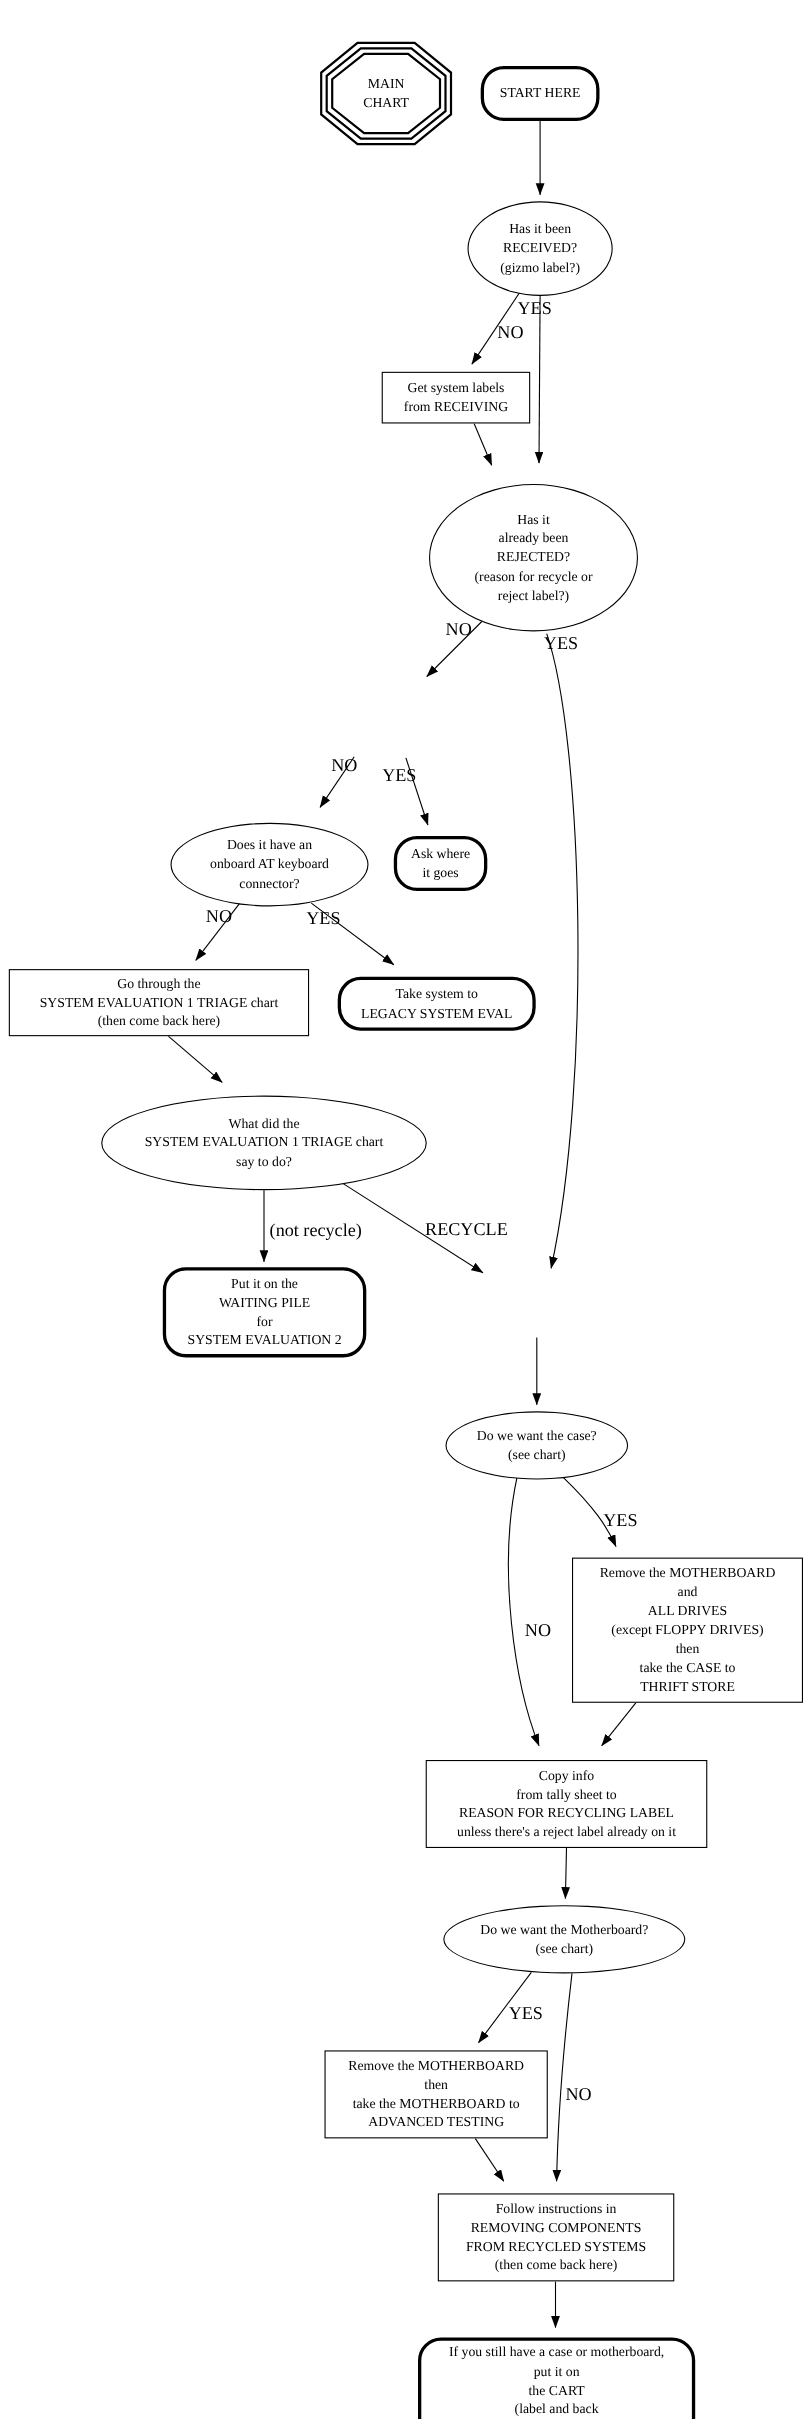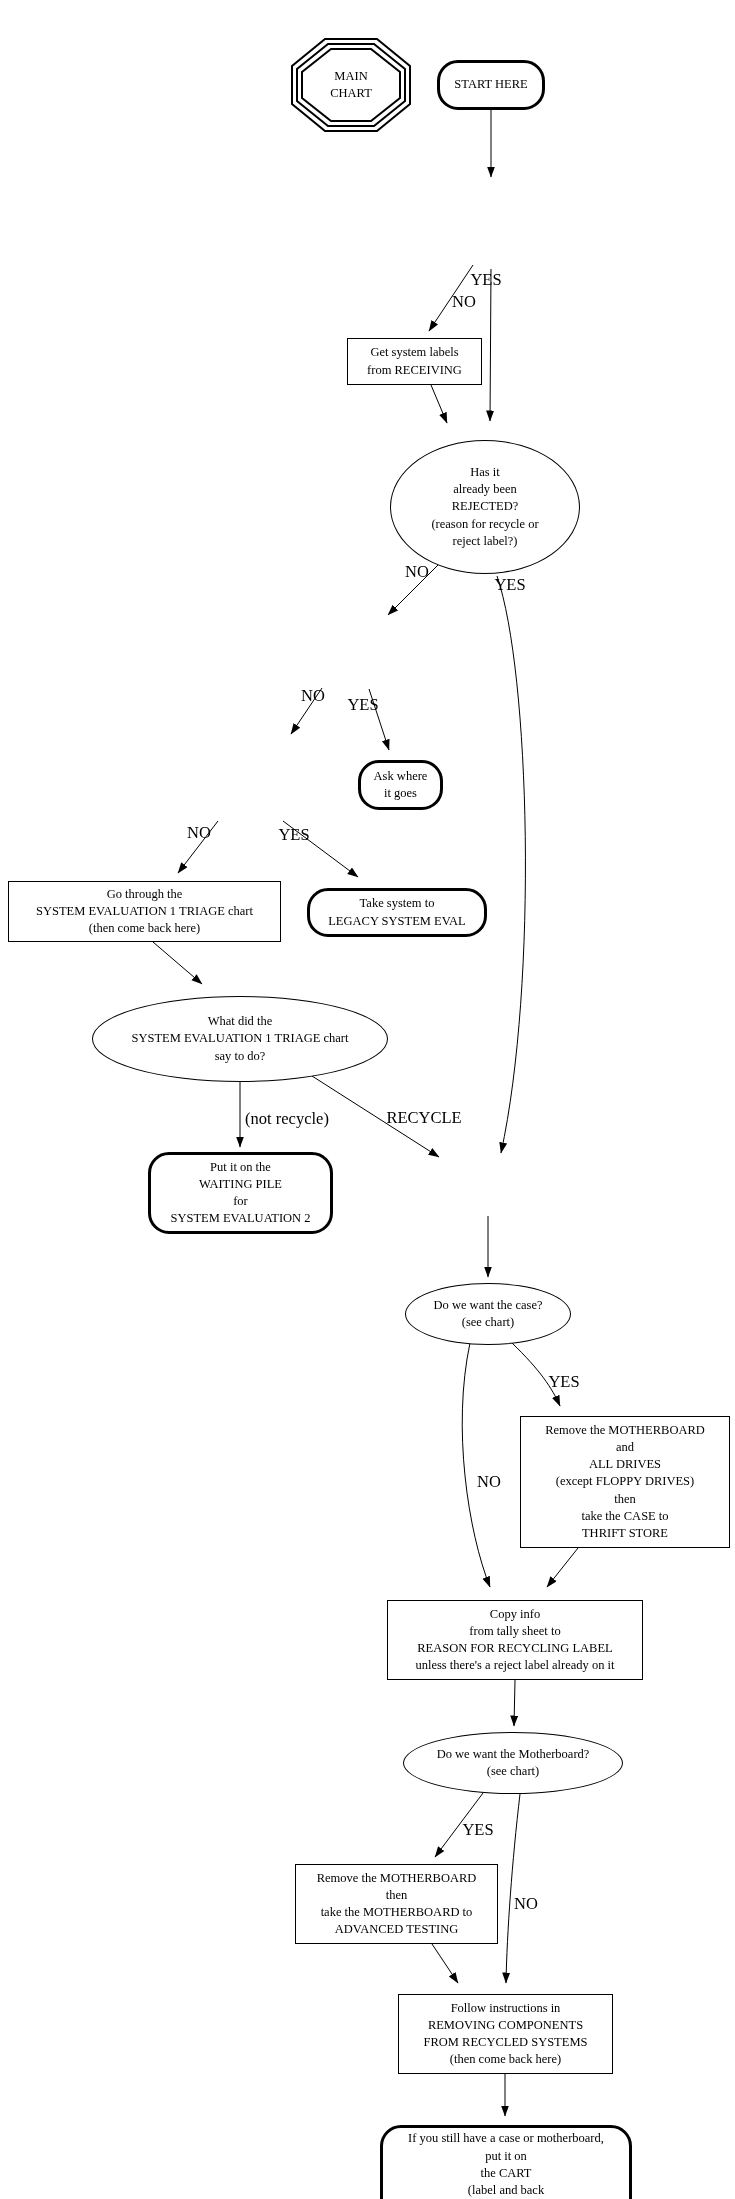--- a/index.html
+++ b/index.html
@@ -62,31 +62,37 @@
         <polygon points="38,7 84,7 115,32 115,64 84,89 38,89 7,64 7,32"></polygon>
         <polygon points="41,12 81,12 110,35 110,61 81,84 41,84 12,61 12,35"></polygon>
       </g>
     </svg>
     <div class="octagon-text">MAIN
 CHART</div>
   </div>
 
   <div class="node box bold" style="left:437px;top:28px;width:108px;height:50px">START HERE</div>
 
+  <div class="node ellipse" style="left:425px;top:151px;width:132px;height:86px">Has it been
+RECEIVED?
+(gizmo label?)</div>
 
   <div class="node box" style="left:347px;top:306px;width:135px;height:47px">Get system labels
 from RECEIVING</div>
 
   <div class="node ellipse" style="left:390px;top:408px;width:190px;height:134px">Has it
 already been
 REJECTED?
 (reason for recycle or
 reject label?)</div>
 
 
+  <div class="node ellipse" style="left:155px;top:716px;width:180px;height:76px">Does it have an
+onboard AT keyboard
+connector?</div>
 
   <div class="node box bold" style="left:358px;top:728px;width:85px;height:50px">Ask where
 it goes</div>
 
   <div class="node box" style="left:8px;top:849px;width:273px;height:61px">Go through the
 SYSTEM EVALUATION 1 TRIAGE chart
 (then come back here)</div>
 
   <div class="node box bold" style="left:307px;top:856px;width:180px;height:49px">Take system to
 LEGACY SYSTEM EVAL</div>

